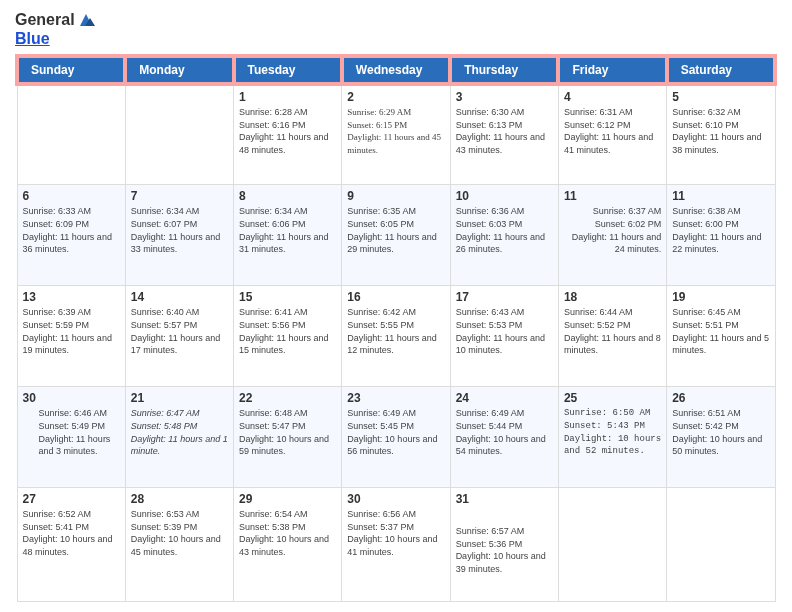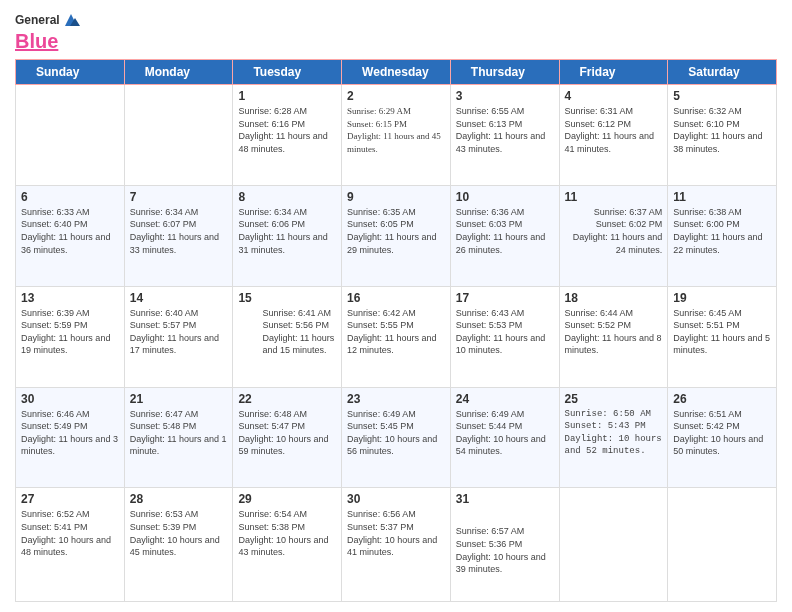--- a/index.html
+++ b/index.html
@@ -46,23 +46,23 @@
       border: 1px solid #ccc;
       border-collapse: collapse;
       width: 100%;
       table-layout: fixed;
     }
     .calendar th {
       background-color: #2a6ebb;
       color: #fff;
       font-size: 12px;
       font-weight: bold;
-      padding: 5px 20px;
+      padding: 5px 12px;
       text-align: left;
-      border: 1px solid #fca5a5;
+      border: 4px solid #fca5a5;
     }
     .calendar td {
       vertical-align: top;
       padding: 4px 5px;
       border: 1px solid #ddd;
       font-size: 9.5px;
       color: #333;
       height: 82px;
     }
     .day-number {
@@ -83,29 +83,29 @@
     tr:nth-child(even) td { background: #f5f8ff; }
     tr:nth-child(odd) td { background: #fff; }
     .calendar thead tr th { background: #2a6ebb; }
   </style>
 </head>
 <body>
 
 <div class="page">
   <div class="header">
     <div class="logo">
-    <div style="display:flex;align-items:center;font-size:12px;font-weight:bold;">
+    <div style="display:flex;align-items:center;font-size:16px;font-weight:bold;">
       <span style="color:#333;">General</span>
       <svg width="20" height="20" viewBox="0 0 20 20" style="margin:0 1px;">
         <polygon points="4,16 10,4 16,16" fill="#2a6ebb"></polygon>
         <polygon points="9,16 14,8 19,16" fill="#1a4f8a"></polygon>
       </svg>
     </div>
     <div style="display:flex;align-items:center;">
-      <span style="color:#ec4899;font-size:20px;font-weight:bold;text-decoration:underline;">Blue</span>
+      <span style="color:#1d4ed8;font-size:16px;font-weight:bold;text-decoration:underline;">Blue</span>
     </div>
   </div>
     <div class="title-block">
       <div class="month-title"></div>
       <div class="subtitle"></div>
     </div>
   </div>
 
   <table class="calendar">
     <thead>
@@ -130,42 +130,42 @@
 Daylight: 11 hours and 48 minutes.</div>
           </td>
           <td>
             <span class="day-number">2</span>
             <div class="day-info" style="white-space: pre-line; font-family: Liberation Serif, serif;">Sunrise: 6:29 AM
 Sunset: 6:15 PM
 Daylight: 11 hours and 45 minutes.</div>
           </td>
           <td>
             <span class="day-number">3</span>
-            <div class="day-info" style="white-space: pre-line;">Sunrise: 6:55 AM
+            <div class="day-info" style="white-space: pre-line;">Sunrise: 6:30 AM
 Sunset: 6:13 PM
 Daylight: 11 hours and 43 minutes.</div>
           </td>
           <td>
             <span class="day-number">4</span>
             <div class="day-info" style="white-space: pre-line;">Sunrise: 6:31 AM
 Sunset: 6:12 PM
 Daylight: 11 hours and 41 minutes.</div>
           </td>
           <td>
             <span class="day-number">5</span>
             <div class="day-info" style="white-space: pre-line;">Sunrise: 6:32 AM
 Sunset: 6:10 PM
 Daylight: 11 hours and 38 minutes.</div>
           </td>
         </tr>
         <tr>
           <td>
             <span class="day-number">6</span>
             <div class="day-info" style="white-space: pre-line;">Sunrise: 6:33 AM
-Sunset: 6:40 PM
+Sunset: 6:09 PM
 Daylight: 11 hours and 36 minutes.</div>
           </td>
           <td>
             <span class="day-number">7</span>
             <div class="day-info" style="white-space: pre-line;">Sunrise: 6:34 AM
 Sunset: 6:07 PM
 Daylight: 11 hours and 33 minutes.</div>
           </td>
           <td>
             <span class="day-number">8</span>
@@ -206,21 +206,21 @@
 Daylight: 11 hours and 19 minutes.</div>
           </td>
           <td>
             <span class="day-number">14</span>
             <div class="day-info" style="white-space: pre-line;">Sunrise: 6:40 AM
 Sunset: 5:57 PM
 Daylight: 11 hours and 17 minutes.</div>
           </td>
           <td>
             <span class="day-number">15</span>
-            <div class="day-info" style="white-space: pre-line; margin-left: 24px;">Sunrise: 6:41 AM
+            <div class="day-info" style="white-space: pre-line;">Sunrise: 6:41 AM
 Sunset: 5:56 PM
 Daylight: 11 hours and 15 minutes.</div>
           </td>
           <td>
             <span class="day-number">16</span>
             <div class="day-info" style="white-space: pre-line;">Sunrise: 6:42 AM
 Sunset: 5:55 PM
 Daylight: 11 hours and 12 minutes.</div>
           </td>
           <td>
@@ -238,27 +238,27 @@
           <td>
             <span class="day-number">19</span>
             <div class="day-info" style="white-space: pre-line;">Sunrise: 6:45 AM
 Sunset: 5:51 PM
 Daylight: 11 hours and 5 minutes.</div>
           </td>
         </tr>
         <tr>
           <td>
             <span class="day-number">30</span>
-            <div class="day-info" style="white-space: pre-line;">Sunrise: 6:46 AM
+            <div class="day-info" style="white-space: pre-line; margin-left: 16px;">Sunrise: 6:46 AM
 Sunset: 5:49 PM
 Daylight: 11 hours and 3 minutes.</div>
           </td>
           <td>
             <span class="day-number">21</span>
-            <div class="day-info" style="white-space: pre-line;">Sunrise: 6:47 AM
+            <div class="day-info" style="white-space: pre-line; font-style: italic;">Sunrise: 6:47 AM
 Sunset: 5:48 PM
 Daylight: 11 hours and 1 minute.</div>
           </td>
           <td>
             <span class="day-number">22</span>
             <div class="day-info" style="white-space: pre-line;">Sunrise: 6:48 AM
 Sunset: 5:47 PM
 Daylight: 10 hours and 59 minutes.</div>
           </td>
           <td>

